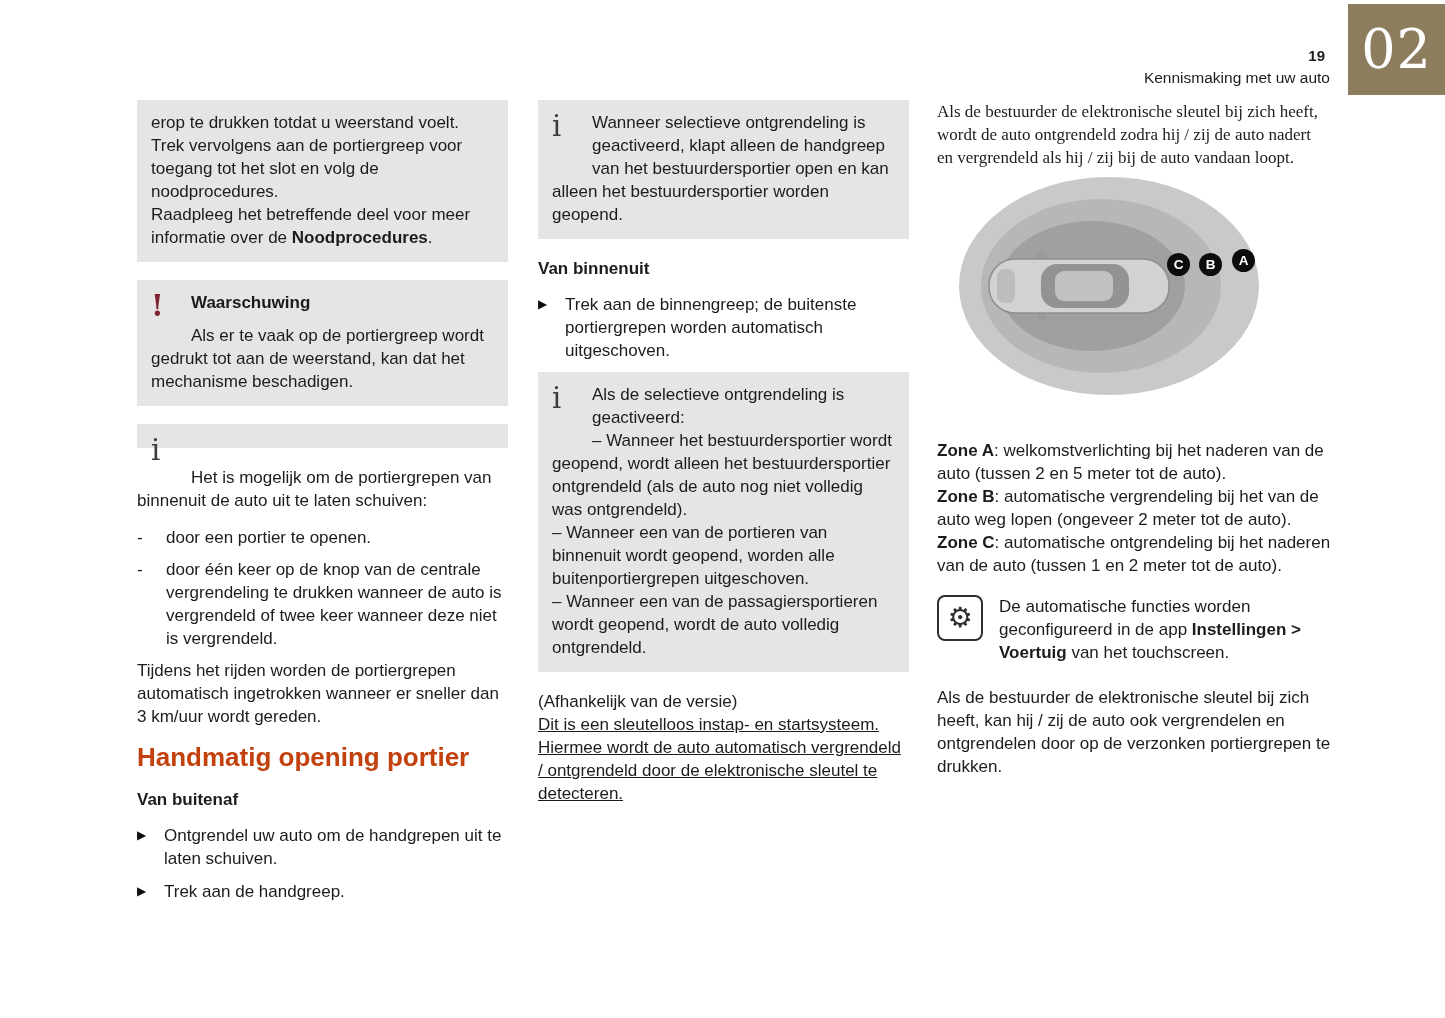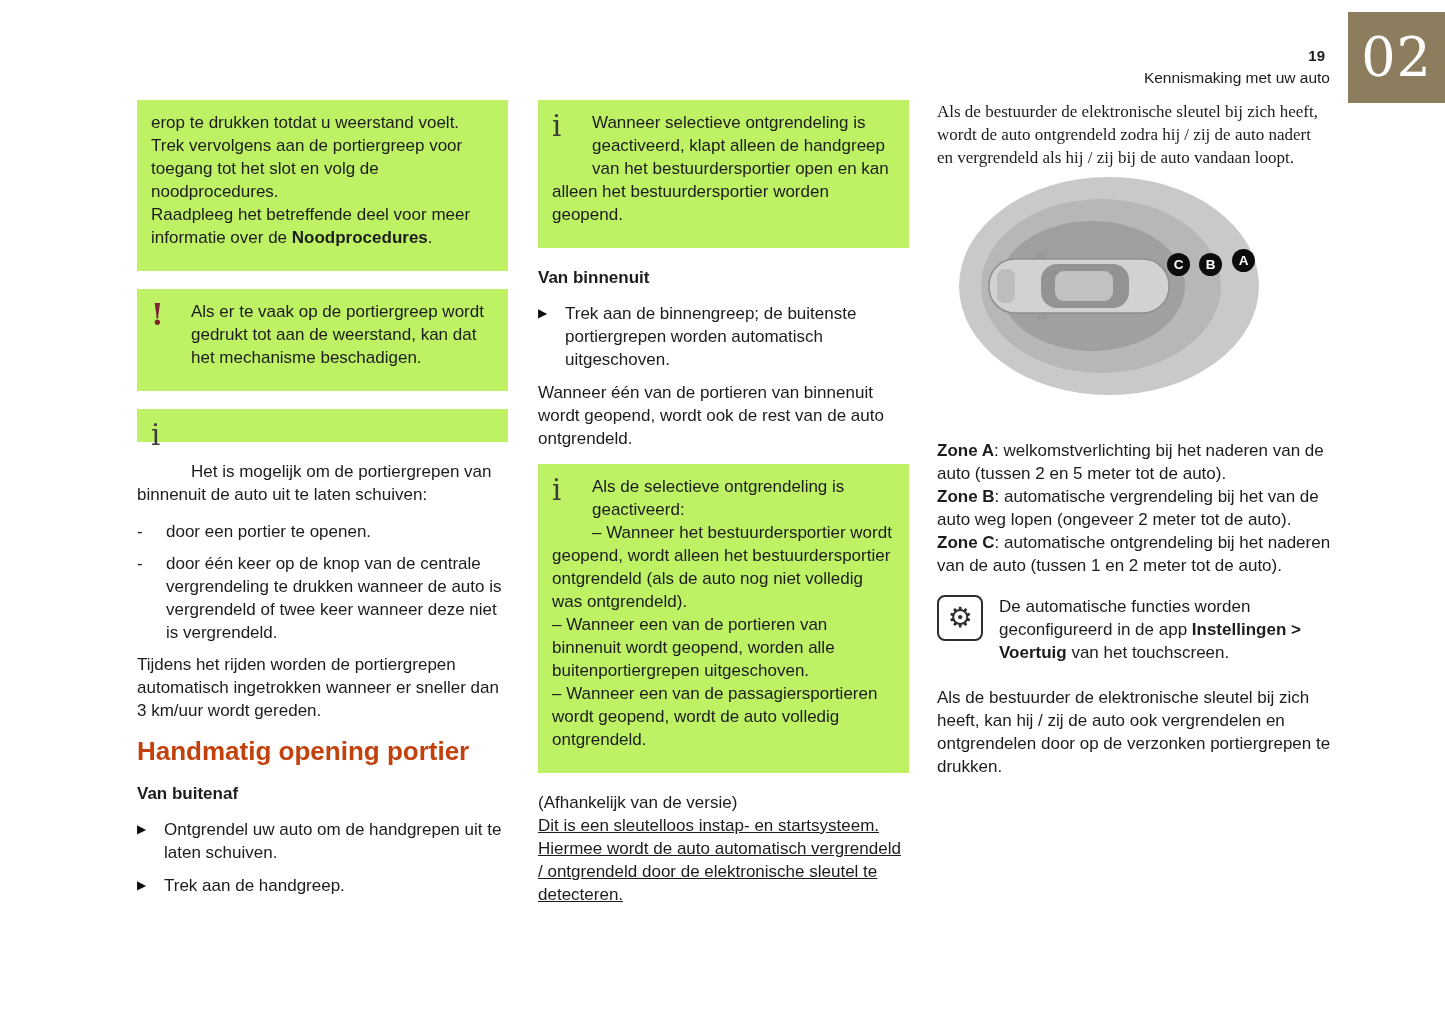--- a/index.html
+++ b/index.html
@@ -2,34 +2,34 @@
 <html><head>
 <meta charset="utf-8">
 <style>
   * { margin:0; padding:0; box-sizing:border-box; }
   html,body { background:#ffffff; }
   body { font-family:"Liberation Sans","DejaVu Sans",sans-serif; }
   .page { position:relative; width:1445px; height:1018px; background:#ffffff; overflow:hidden;
           color:#1c1c1c; font-size:17px; line-height:23px; }
 
   
-  .chapter-tab { position:absolute; top:12px; right:0; width:97px; height:91px; background:#8b7d5e;
+  .chapter-tab { position:absolute; top:4px; right:0; width:97px; height:91px; background:#8b7d5e;
                  display:flex; align-items:center; justify-content:center; }
   .chapter-tab .num { font-family:"DejaVu Serif", serif; font-size:54px; color:#ffffff; letter-spacing:1px; }
   .page-number { position:absolute; top:44px; right:120px; font-size:15px; font-weight:bold; }
   .section-title { position:absolute; top:66px; right:115px; font-size:15.5px; }
 
   
   .col { position:absolute; top:100px; }
   .col1 { left:137px; width:371px; }
   .col2 { left:538px; width:371px; }
   .col3 { left:937px; width:394px; }
 
   
-  .box { background:#bef264; padding:11px 14px 22px; margin-bottom:18px; }
+  .box { background:#e5e5e5; padding:11px 14px 13px; margin-bottom:18px; }
   .box p { margin:0; }
   .icon-float { float:left; width:40px; font-family:"DejaVu Serif", serif; font-size:29px; line-height:30px; }
   .icon-warn { color:#7d2230; font-weight:bold; height:56px; }
   .icon-info { color:#3d3d3d; height:52px; }
   .icon-info.short { height:48px; }
   .box .title { font-weight:bold; margin-bottom:10px; }
 
   .p { margin:0 0 14px 0; }
   .h1 { font-size:26px; line-height:30px; font-weight:600; color:#c2410c; margin:8px 0 16px; }
   .sub { font-weight:bold; margin:0 0 13px 0; }
@@ -74,20 +74,21 @@
 
   <div class="col col1">
 
     <div class="box">
       <p>erop te drukken totdat u weerstand voelt. Trek vervolgens aan de portiergreep voor toegang tot het slot en volg de noodprocedures.</p>
       <p><span>Raadpleeg het betreffende deel voor meer informatie over de </span><span class="b">Noodprocedures</span><span>.</span></p>
     </div>
 
     <div class="box">
       <span class="icon-float icon-warn">!</span>
+      <p class="title">Waarschuwing</p>
       <p>Als er te vaak op de portiergreep wordt gedrukt tot aan de weerstand, kan dat het mechanisme beschadigen.</p>
     </div>
 
     <div class="box">
       <span class="icon-float icon-info short">i</span>
     </div>
 
     <p class="p">Het is mogelijk om de portiergrepen van binnenuit de auto uit te laten schuiven:</p>
 
     <div class="dash-item">
@@ -121,21 +122,20 @@
       <p>Wanneer selectieve ontgrendeling is geactiveerd, klapt alleen de handgreep van het bestuurdersportier open en kan alleen het bestuurdersportier worden geopend.</p>
     </div>
 
     <p class="sub" style="margin-top:4px;">Van binnenuit</p>
 
     <div class="arrow-item">
       <span class="tri">▶</span>
       <span>Trek aan de binnengreep; de buitenste portiergrepen worden automatisch uitgeschoven.</span>
     </div>
 
-    <p class="p" style="margin-top:6px;">Wanneer één van de portieren van binnenuit wordt geopend, wordt ook de rest van de auto ontgrendeld.</p>
 
     <div class="box" style="margin-top:4px;">
       <span class="icon-float icon-info">i</span>
       <p>Als de selectieve ontgrendeling is geactiveerd:</p>
       <p>– Wanneer het bestuurdersportier wordt geopend, wordt alleen het bestuurdersportier ontgrendeld (als de auto nog niet volledig was ontgrendeld).</p>
       <p>– Wanneer een van de portieren van binnenuit wordt geopend, worden alle buitenportiergrepen uitgeschoven.</p>
       <p>– Wanneer een van de passagiersportieren wordt geopend, wordt de auto volledig ontgrendeld.</p>
     </div>
 
     <p style="margin:0;">(Afhankelijk van de versie)</p>

